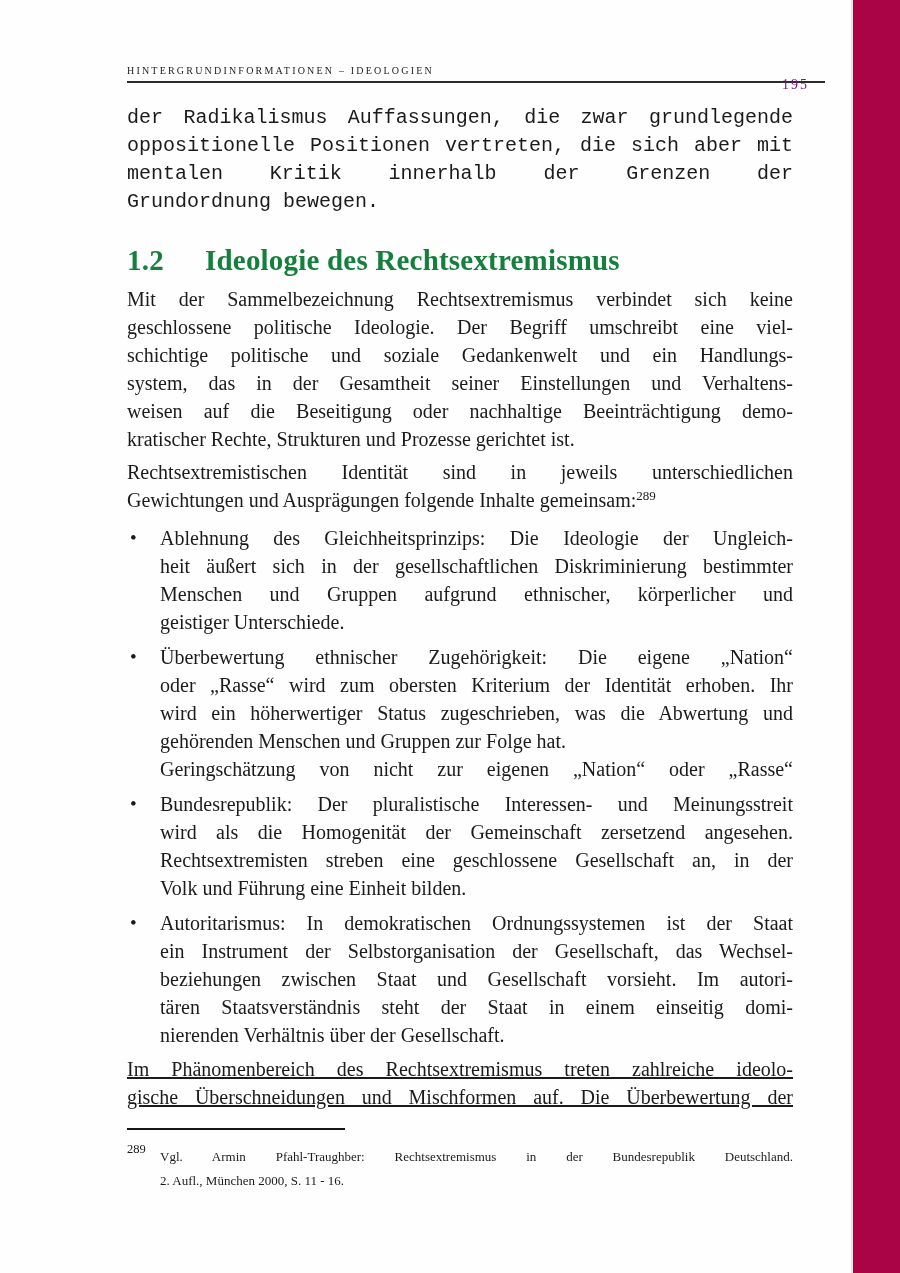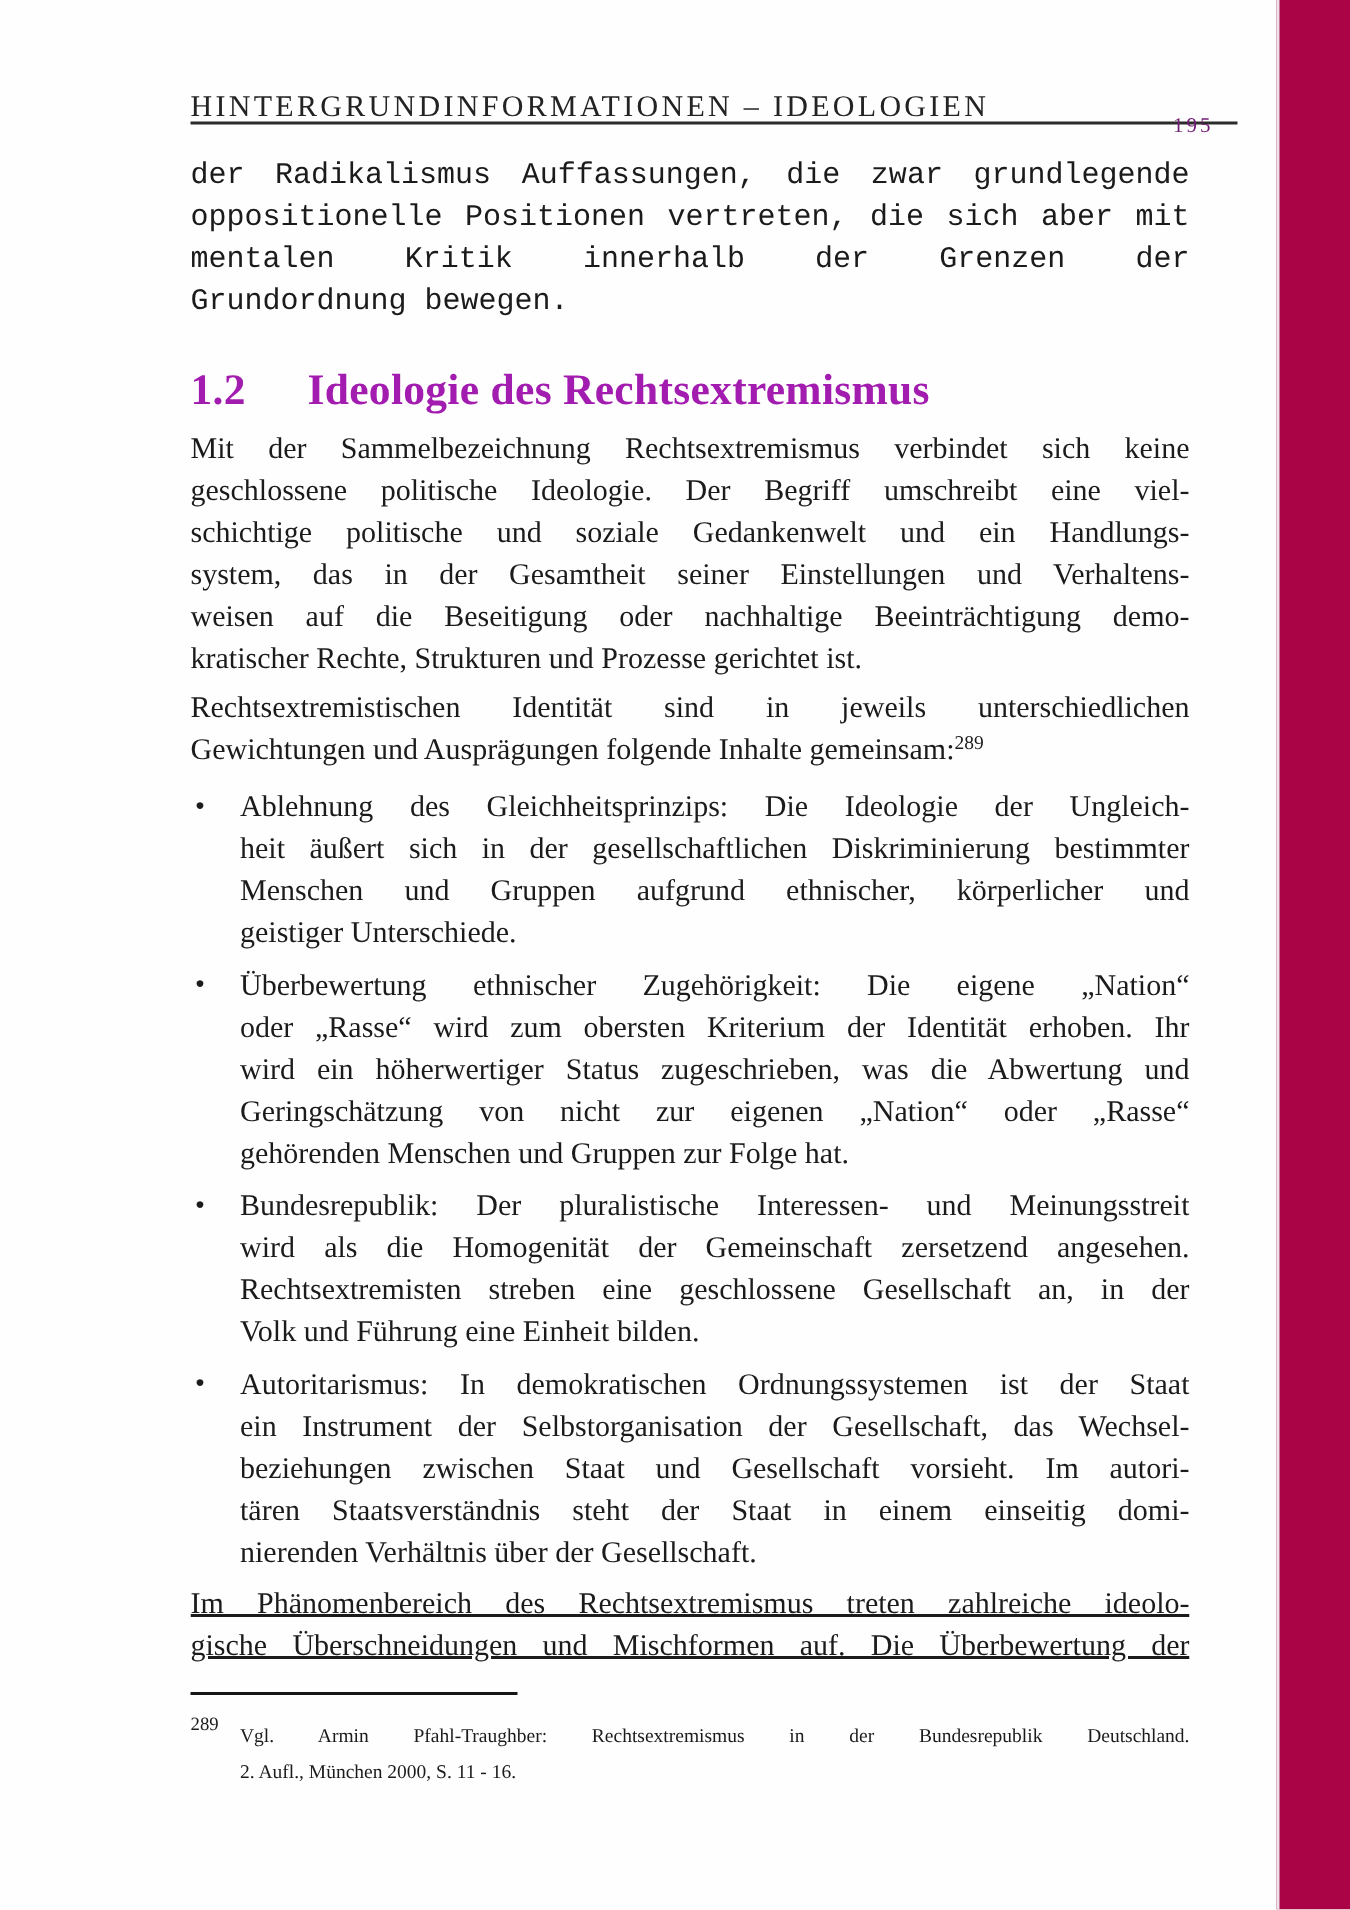--- a/index.html
+++ b/index.html
@@ -28,21 +28,21 @@
   }
   
   .header {
     position: relative;
     width: 698px;
     border-bottom: 2px solid #2b2b2b;
     padding-bottom: 5px;
     height: 16px;
   }
   .header-title {
-    font-size: 20px;
+    font-size: 10px;
     letter-spacing: 2.2px;
     color: #232323;
     margin-top: 48px;
   }
   .page-num {
     position: absolute;
     right: 16px;
     top: 17px;
     font-size: 14px;
     letter-spacing: 2px;
@@ -67,21 +67,21 @@
     line-height: 0;
     vertical-align: 7px;
     letter-spacing: 0;
   }
   
   .heading {
     margin: 27px 0 8px 0;
     font-size: 29px;
     font-weight: bold;
     line-height: 34px;
-    color: #a21caf;
+    color: #15803d;
     letter-spacing: 0.2px;
   }
   .h-num { display: inline-block; width: 78px; }
   
   .bullets {
     list-style: none;
     margin: 0; padding: 0;
     width: 666px;
   }
   .bullet {
@@ -172,22 +172,22 @@
         <div class="ln jl">heit äußert sich in der gesellschaftlichen Diskriminierung bestimmter</div>
         <div class="ln jl">Menschen und Gruppen aufgrund ethnischer, körperlicher und</div>
         <div class="ln ll">geistiger Unterschiede.</div>
       </li>
 
       <li class="bullet">
         <span class="dot">•</span>
         <div class="ln jl"><b class="blabel">Überbewertung ethnischer Zugehörigkeit:</b><span> Die eigene „Nation“</span></div>
         <div class="ln jl">oder „Rasse“ wird zum obersten Kriterium der Identität erhoben. Ihr</div>
         <div class="ln jl">wird ein höherwertiger Status zugeschrieben, was die Abwertung und</div>
+        <div class="ln ll">gehörenden Menschen und Gruppen zur Folge hat.</div>
         <div class="ln jl">Geringschätzung von nicht zur eigenen „Nation“ oder „Rasse“</div>
-        <div class="ln ll">gehörenden Menschen und Gruppen zur Folge hat.</div>
       </li>
 
       <li class="bullet">
         <span class="dot">•</span>
         <div class="ln jl"><b class="blabel">Bundesrepublik:</b><span> Der pluralistische Interessen- und Meinungsstreit</span></div>
         <div class="ln jl">wird als die Homogenität der Gemeinschaft zersetzend angesehen.</div>
         <div class="ln jl">Rechtsextremisten streben eine geschlossene Gesellschaft an, in der</div>
         <div class="ln ll">Volk und Führung eine Einheit bilden.</div>
       </li>
 

